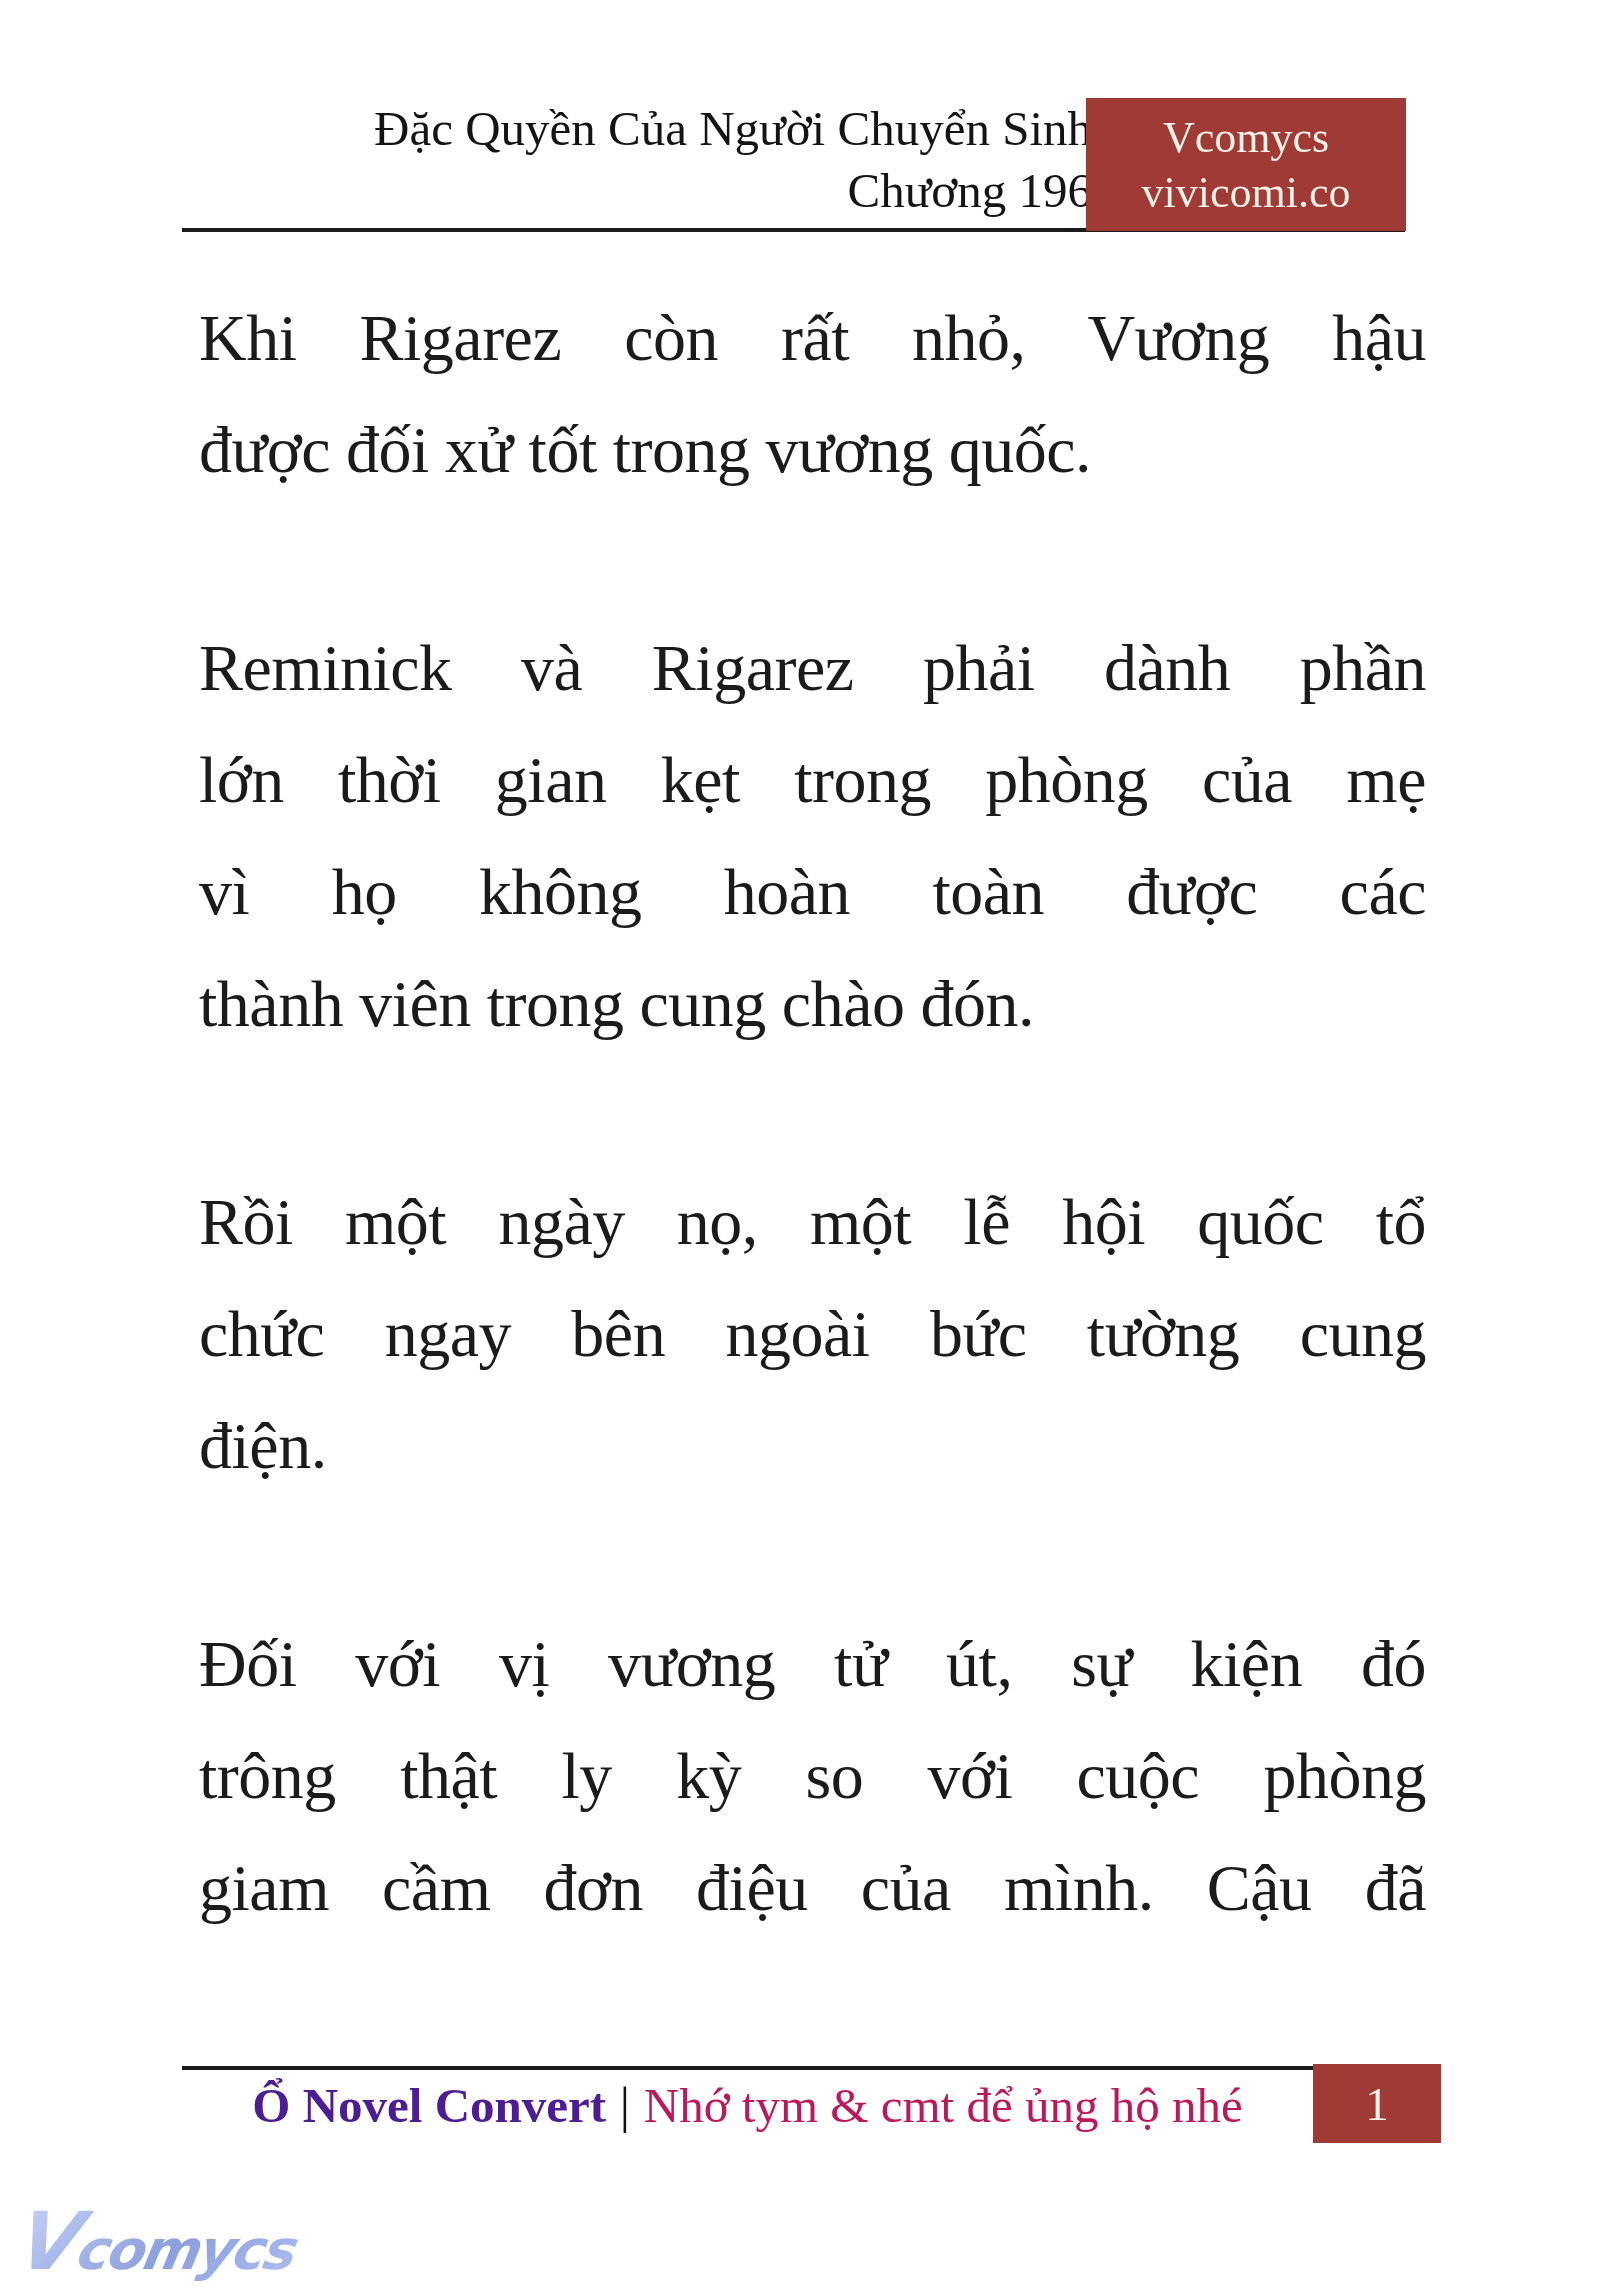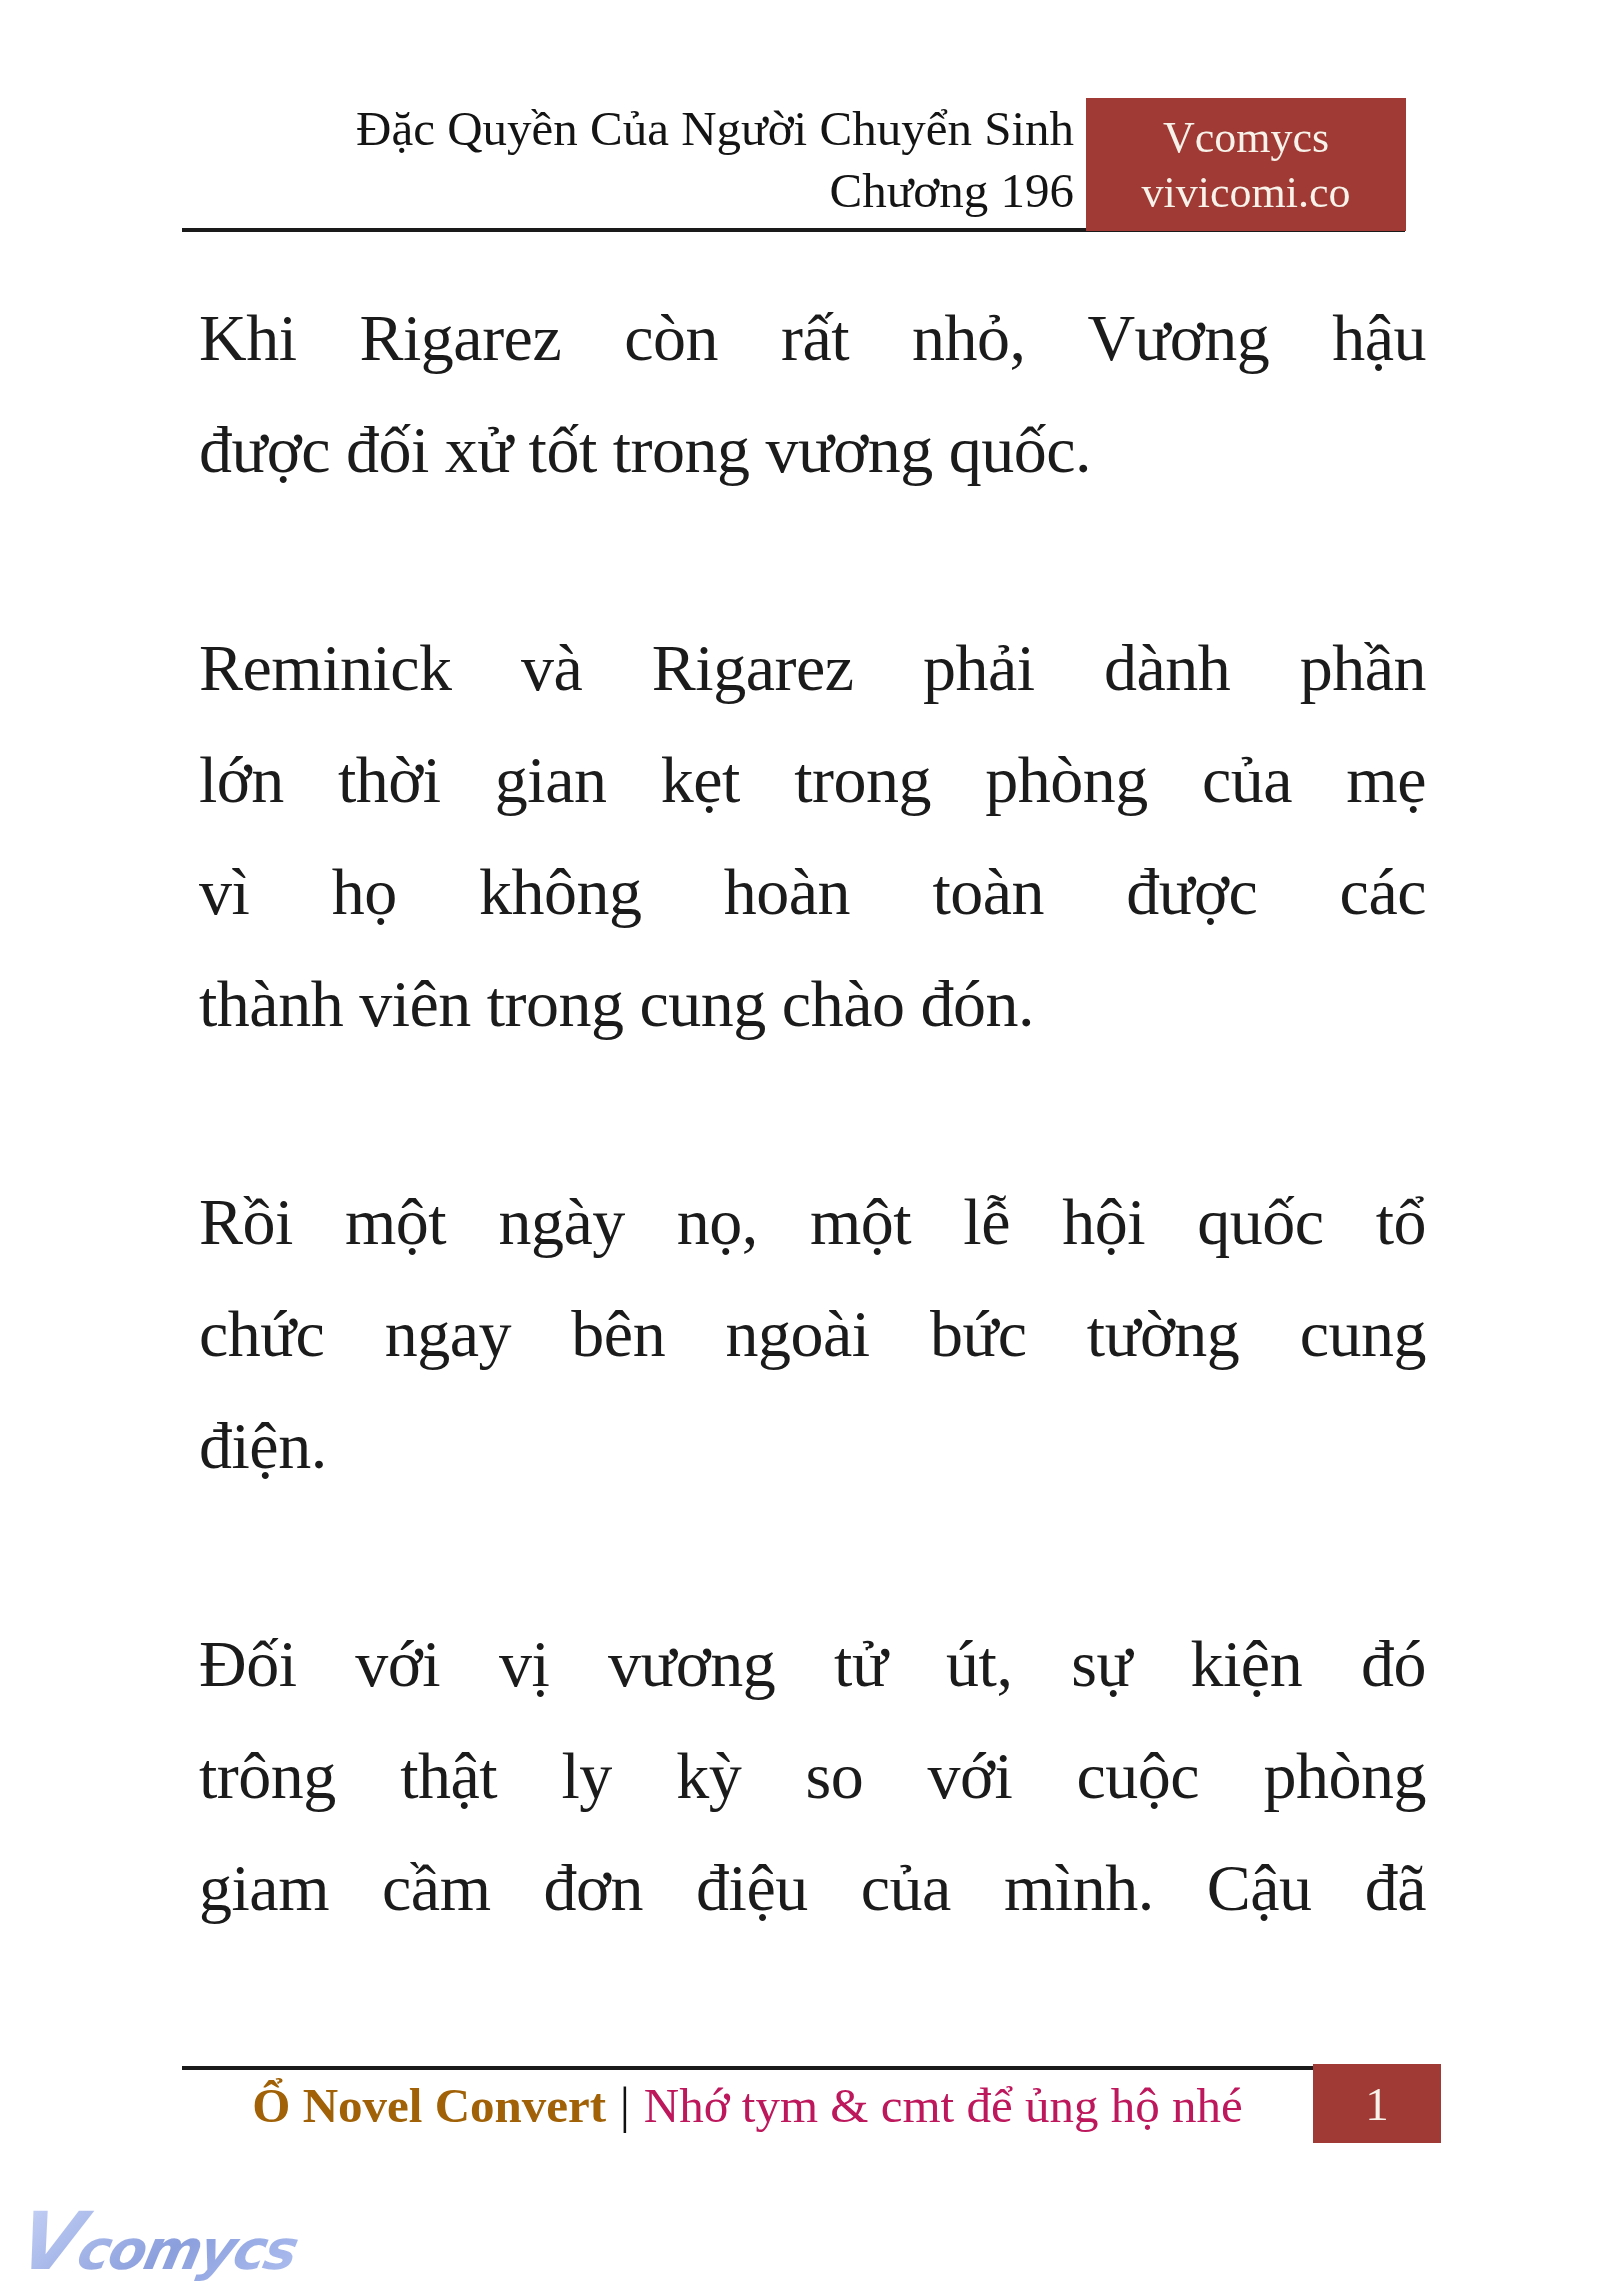--- a/index.html
+++ b/index.html
@@ -12,20 +12,21 @@
     color:#1b1b1b;
   }
 
   
   .header-titles {
     position:absolute; top:98px; left:0; width:1074px;
     text-align:right;
     font-size:49px; line-height:62px;
     color:#141414;
     white-space:nowrap;
+    padding-left:18px;
   }
   .brand-box {
     position:absolute; left:1086px; top:98px;
     width:320px; height:133px;
     display:flex; flex-direction:column;
     justify-content:center; align-items:center;
     font-size:44px; line-height:55px;
     z-index:2;
   }
   .rule {
@@ -117,21 +118,21 @@
       <div class="para">
         <div class="line">Đối với vị vương tử út, sự kiện đó</div>
         <div class="line">trông thật ly kỳ so với cuộc phòng</div>
         <div class="line">giam cầm đơn điệu của mình. Cậu đã</div>
       </div>
     </div>
 
   <div class="rule footer-rule"></div>
 
   <div class="footer-text">
-    <span class="footer-brand" style="color: #a16207;">Ổ Novel Convert</span>
+    <span class="footer-brand" style="color: #4c1d95;">Ổ Novel Convert</span>
     <span class="footer-divider">|</span>
     <span class="footer-note">Nhớ tym &amp; cmt để ủng hộ nhé</span>
   </div>
 
   <div class="page-number-box" style="background-color: rgb(160, 58, 52); color: rgb(247, 242, 234);">
     <span>1</span>
   </div>
 
   <div class="watermark">Vcomycs</div>
 

